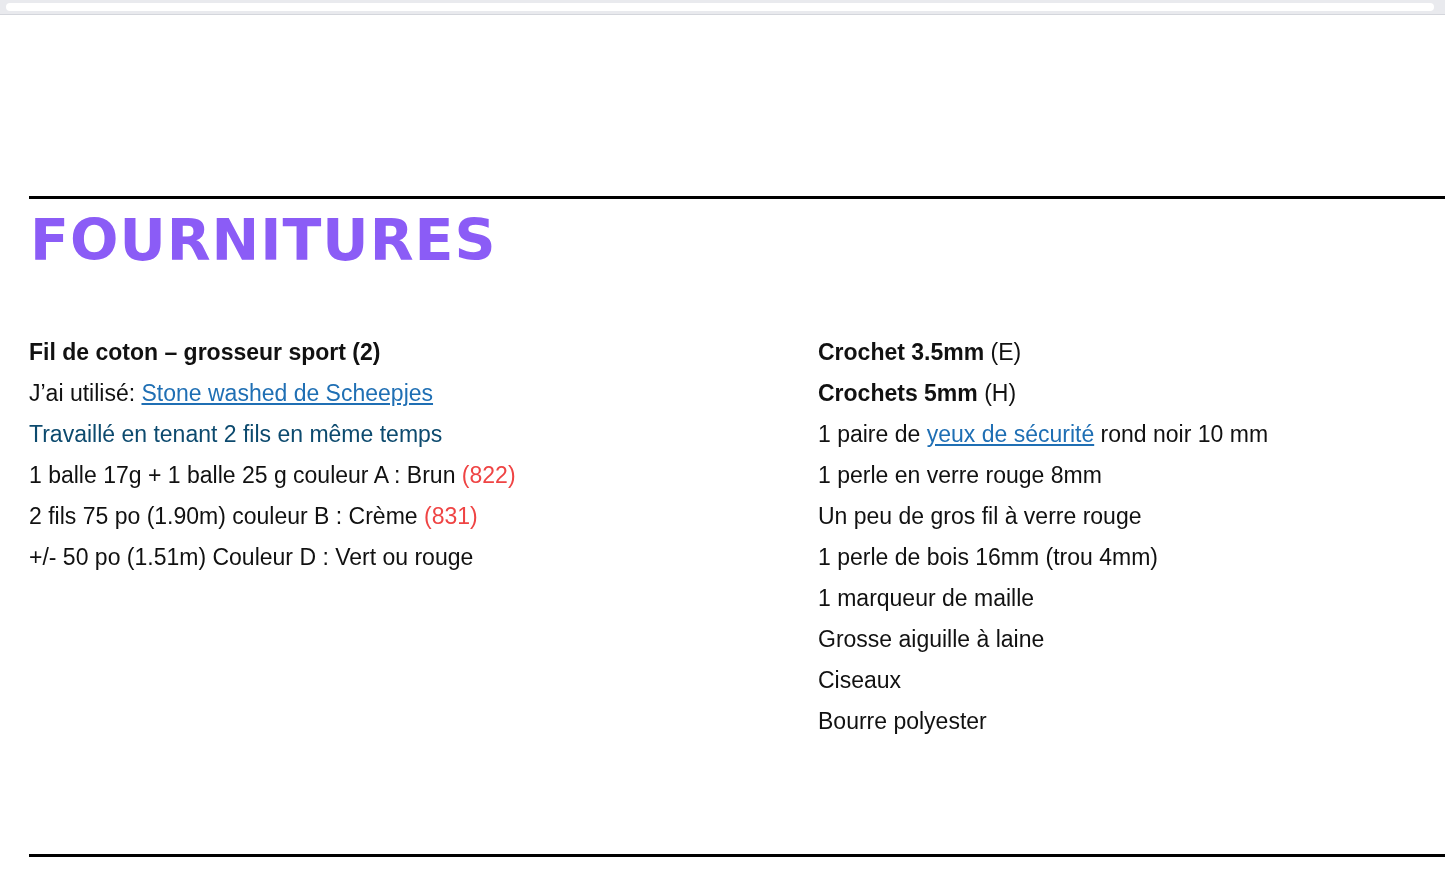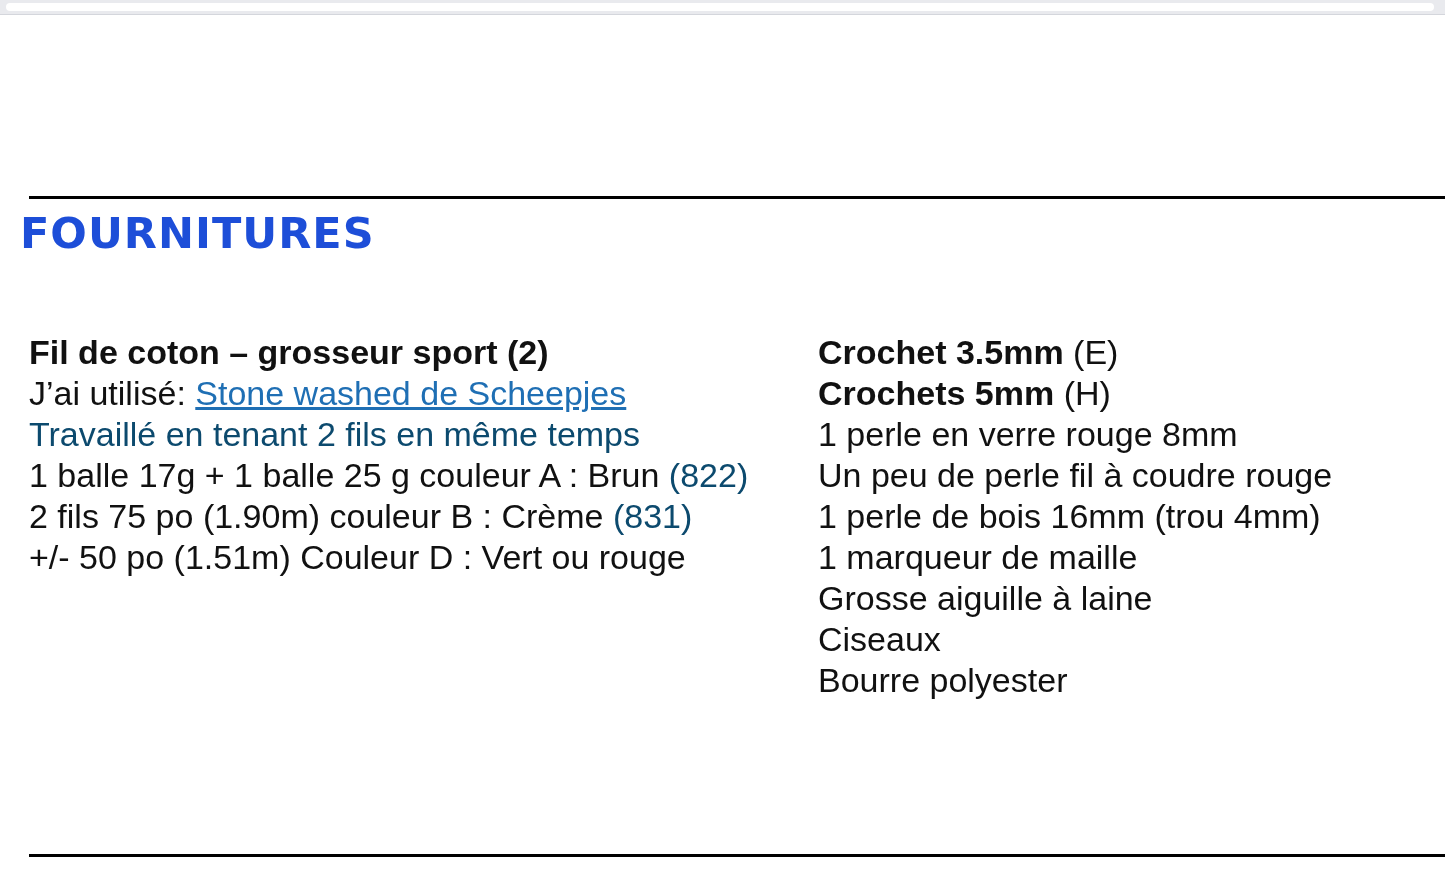--- a/index.html
+++ b/index.html
@@ -45,57 +45,57 @@
     left: 29px;
     width: 1416px;
     height: 3px;
     background: #000000;
   }
   .rule-top { top: 196px; }
   .rule-bottom { top: 854px; }
 
   .section-title {
     position: absolute;
-    left: 20px;
+    left: 30px;
     top: 212px;
     font-family: "DejaVu Sans", sans-serif;
     font-weight: 700;
-    font-size: 43px;
+    font-size: 57px;
     letter-spacing: 1px;
     line-height: 1;
     font-variant: small-caps;
     text-transform: uppercase;
-    color: #1d4ed8;
+    color: #8b5cf6;
   }
 
   .columns {
     position: absolute;
     left: 0;
     top: 332px;
     width: 1445px;
   }
   .col {
     position: absolute;
     top: 0;
   }
   .col-left { left: 29px; width: 760px; }
   .col-right { left: 818px; width: 620px; }
 
   .line {
-    font-size: 34px;
+    font-size: 23px;
     line-height: 41px;
     white-space: nowrap;
     color: #111111;
   }
   .b { font-weight: 700; }
   .link {
     color: #1f6fb4;
     text-decoration: underline;
   }
-  .accent { color: #0c4a6e; }
+  .accent { color: #ef4444; }
   .u-gold {
     color: #0c4a6e;
   }
 </style>
 </head>
 <body>
 
 <div class="page">
 
   <div class="top-band">
@@ -134,23 +134,26 @@
 
     <div class="col col-right">
       <div class="line">
         <span class="b">Crochet 3.5mm</span><span> (E)</span>
       </div>
 
       <div class="line">
         <span class="b">Crochets 5mm</span><span> (H)</span>
       </div>
 
+      <div class="line">
+        <span>1 paire de </span><span class="link">yeux de sécurité</span><span> rond noir 10 mm</span>
+      </div>
 
       <div class="line">1 perle en verre rouge 8mm</div>
-      <div class="line">Un peu de perle fil à coudre rouge</div>
+      <div class="line">Un peu de gros fil à verre rouge</div>
       <div class="line">1 perle de bois 16mm (trou 4mm)</div>
       <div class="line">1 marqueur de maille</div>
       <div class="line">Grosse aiguille à laine</div>
       <div class="line">Ciseaux</div>
       <div class="line">Bourre polyester</div>
     </div>
 
   </div>
 
   <div class="rule rule-bottom"></div>

